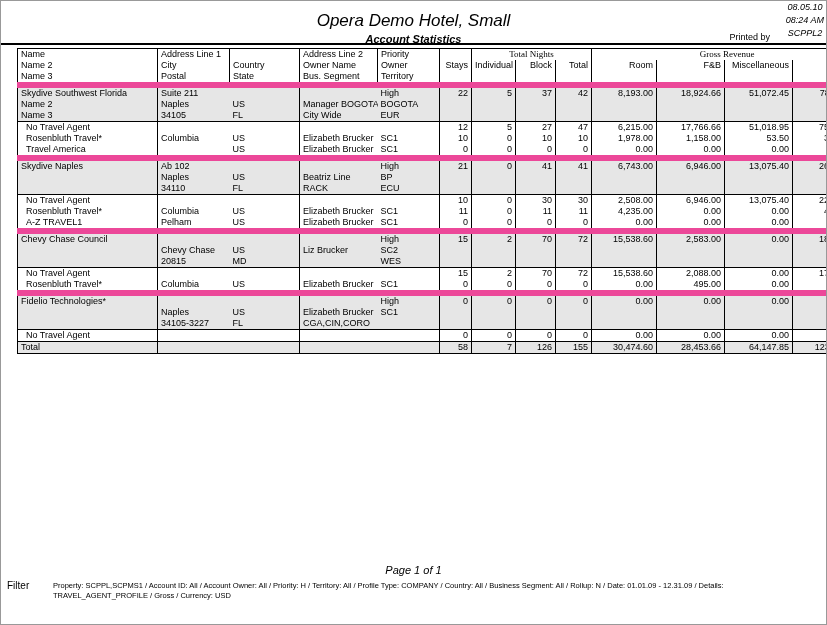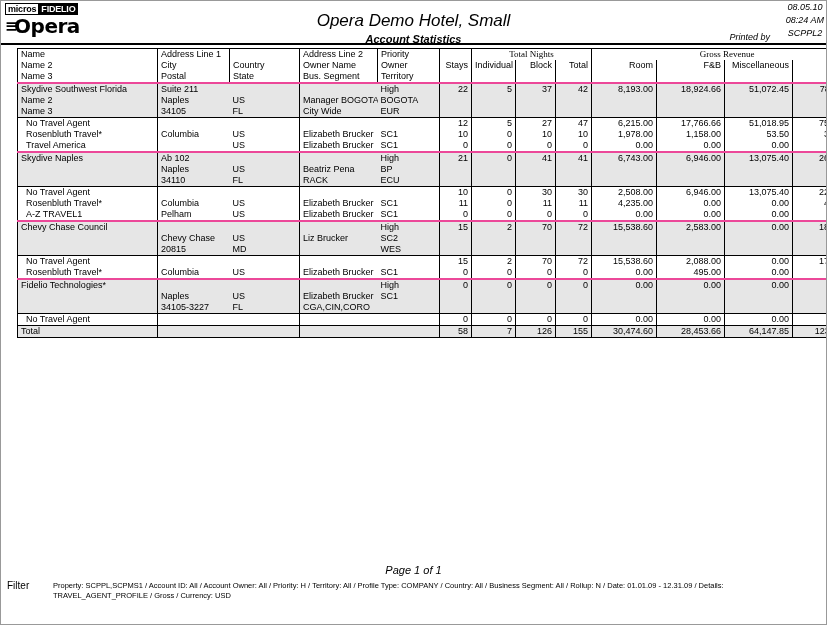--- a/index.html
+++ b/index.html
@@ -98,21 +98,20 @@
     text-align: center;
     font-style: italic;
     font-size: 9px;
     line-height: 13px;
   }
   .meta-right .line { white-space: nowrap; }
   .printed-by {
     position: absolute;
     right: 56px;
     top: 31px;
-    font-style: italic;
     font-size: 9px;
     white-space: nowrap;
   }
 
   
   .report-area {
     padding: 3px 3px 0 16px;
   }
   table.rpt {
     border-collapse: collapse;
@@ -135,21 +134,21 @@
   }
   .grp {
     background: #e6e6e6;
   }
   .det {
     background: #ffffff;
   }
   .cell-b { border-left: 1px solid #000; }
   .num { text-align: right; }
   .indent1 { padding-left: 8px !important; }
-  .band-top td { border-top: 2px solid #ec4899; }
+  .band-top td { border-top: 6px solid #ec4899; }
   .band-bot td { border-bottom: 1px solid #000; }
   .tot-row td {
     border-top: 1px solid #000;
     border-bottom: 1px solid #000;
     font-weight: normal;
     background: #e6e6e6;
   }
   .spanhdr {
     text-align: center;
     font-weight: bold;
@@ -188,28 +187,20 @@
     margin-right: 8px;
   }
 </style>
 </head>
 <body>
 
 <div id="page">
 
   <div class="top-band">
 
-    <div class="logo-block">
-      <div class="logo-micros">
-        <span class="m1">micros</span><span class="m2">FIDELIO</span>
-      </div>
-      <div class="logo-opera">
-        <span class="swoosh">≡</span><span>Opera</span>
-      </div>
-    </div>
 
     <div class="title-center">
       <div class="hotel-name">Opera Demo Hotel, Small</div>
       <div class="report-title">Account Statistics</div>
     </div>
 
     <div class="meta-right">
       <div class="line">08.05.10</div>
       <div class="line">08:24 AM</div>
       <div class="line">SCPPL2</div>
@@ -381,21 +372,21 @@
             <td class="num cell-b">41</td>
             <td class="num cell-b">6,743.00</td>
             <td class="num cell-b">6,946.00</td>
             <td class="num cell-b">13,075.40</td>
             <td class="num cell-b">26,764.40</td>
           </tr>
           <tr class="grp">
             <td></td>
             <td class="cell-b">Naples</td>
             <td>US</td>
-            <td class="cell-b">Beatriz Pena</td>
+            <td class="cell-b">Beatriz Line</td>
             <td>BP</td>
             <td class="cell-b"></td>
             <td class="cell-b"></td>
             <td class="cell-b"></td>
             <td class="cell-b"></td>
             <td class="cell-b"></td>
             <td class="cell-b"></td>
             <td class="cell-b"></td>
             <td class="cell-b"></td>
           </tr>

